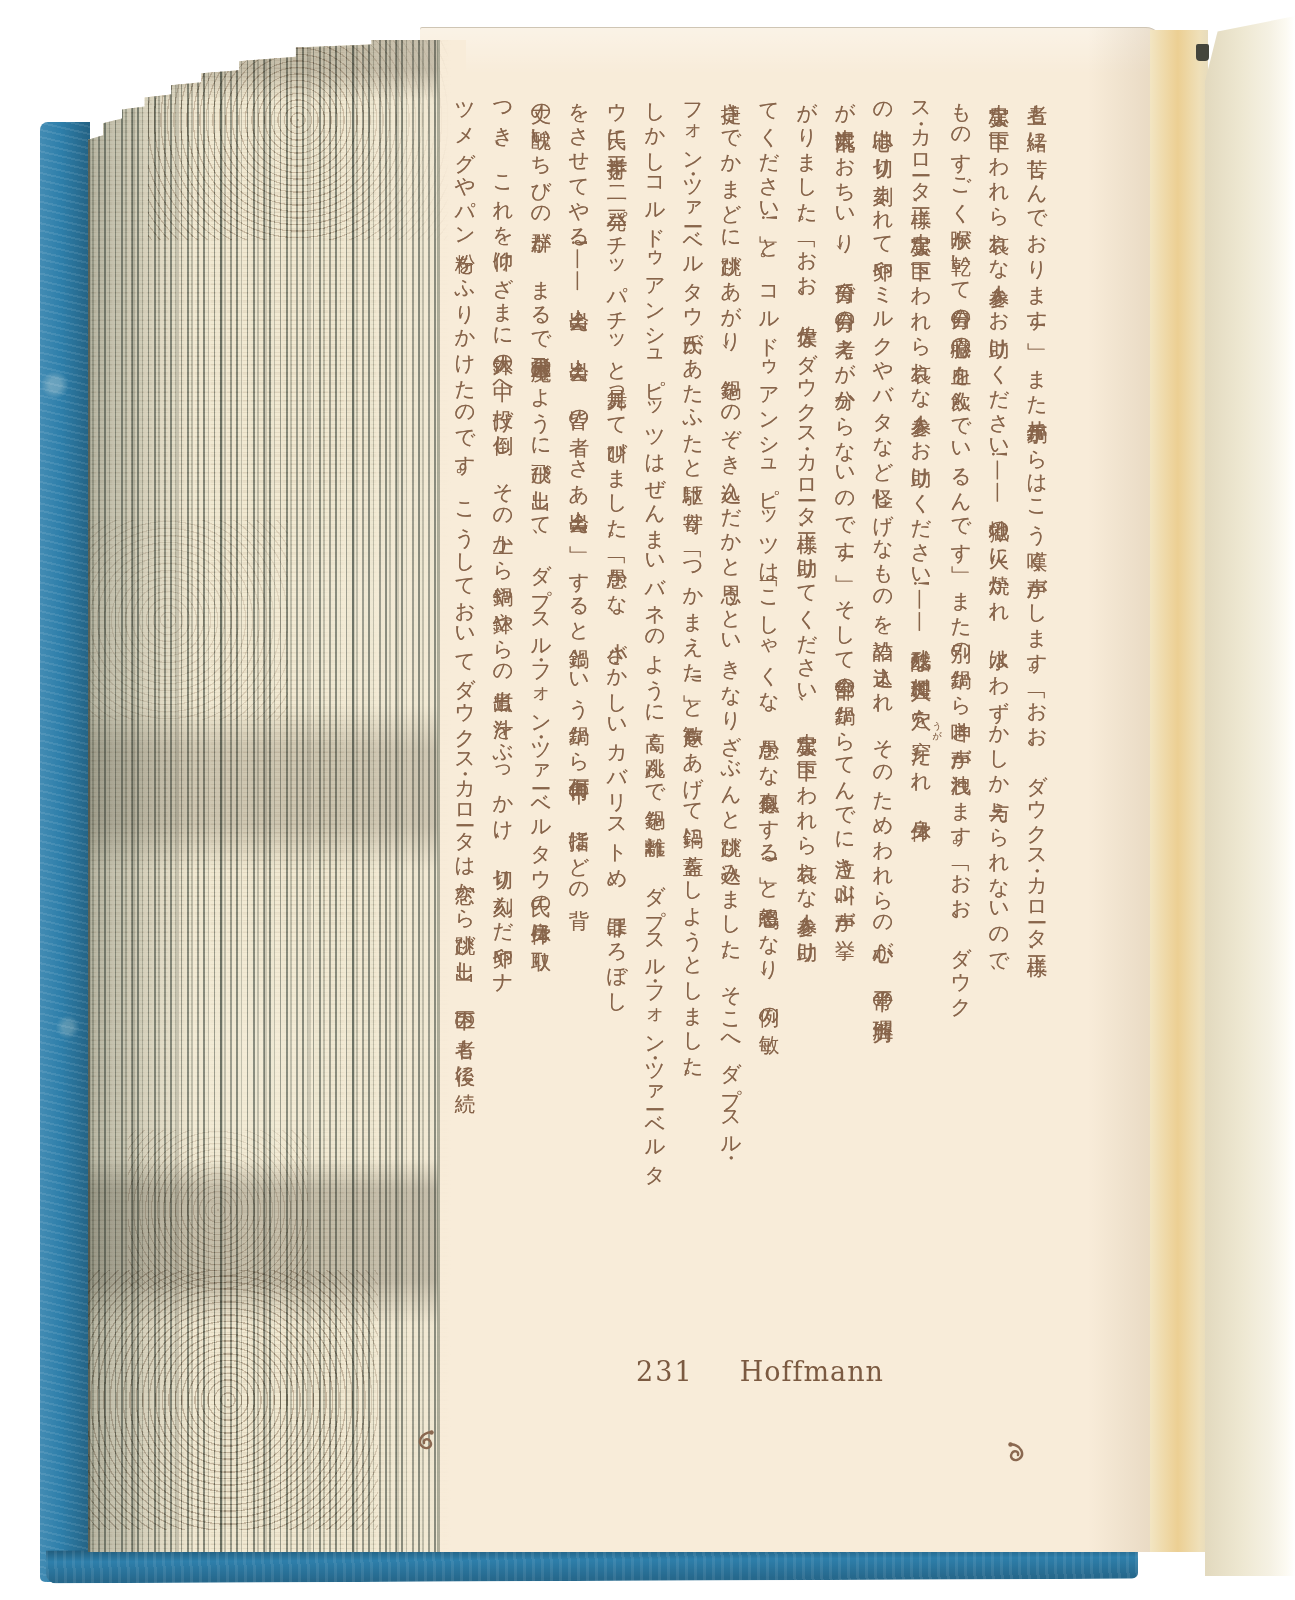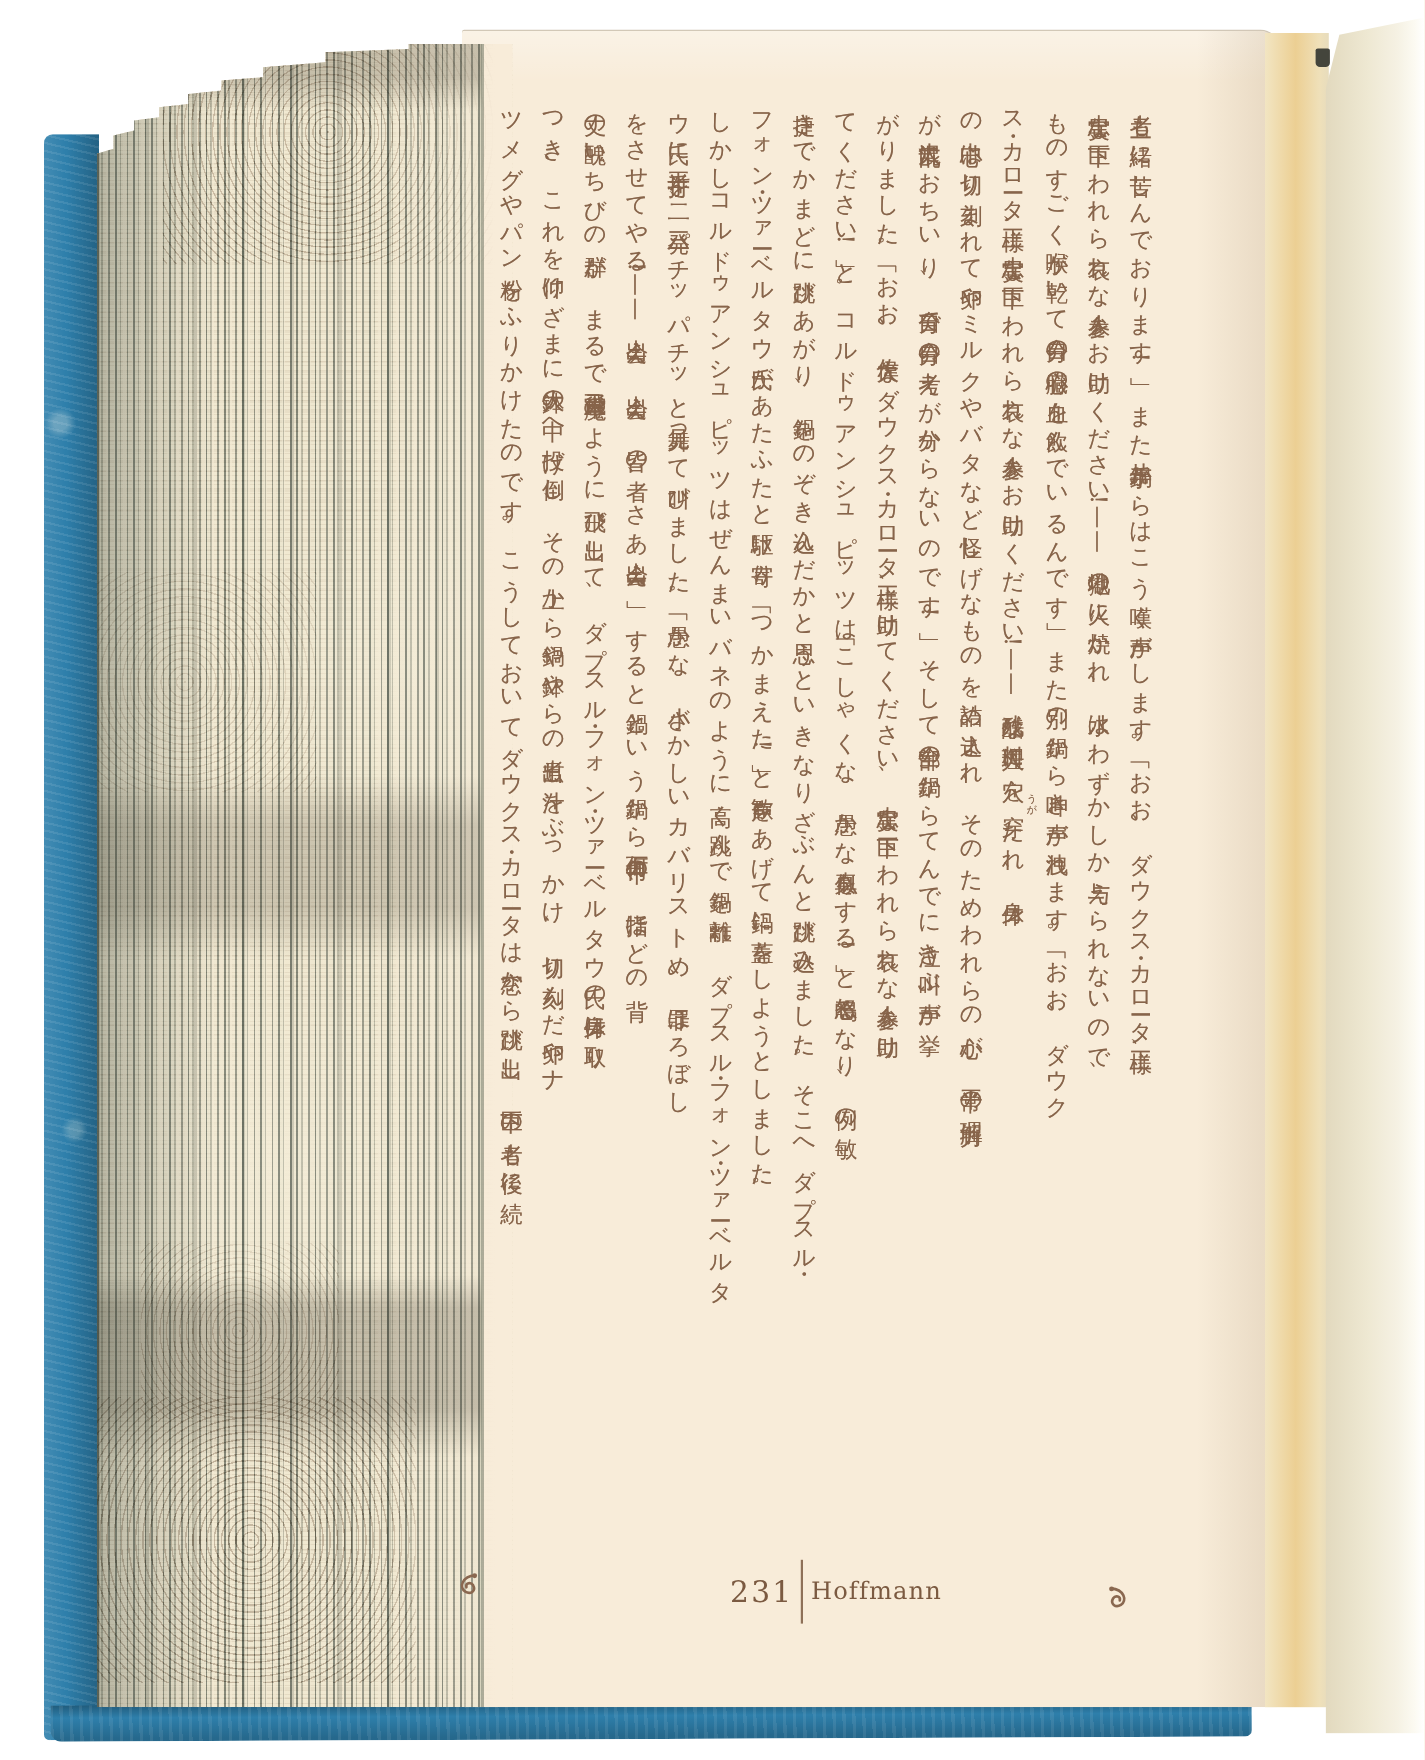--- a/index.html
+++ b/index.html
@@ -105,27 +105,27 @@
     writing-mode:vertical-rl;
     color:var(--ink,#87644a);
     font-size:20.5px;letter-spacing:1.7px;line-height:38px;
     text-shadow:0 0 .4px rgba(135,100,74,.55);
   }
   .tcol{white-space:nowrap;}
   ruby rt{font-size:9px;letter-spacing:0;color:var(--ink,#87644a);}
 
   
   .footer{
-    position:absolute;left:640px;top:1414px;width:240px;height:66px;
-    display:flex;align-items:center;justify-content:center;gap:7px;
+    position:absolute;left:640px;top:1338px;width:240px;height:66px;
+    display:flex;align-items:center;justify-content:center;gap:23px;
     color:var(--foot,#7b5a41);
   }
   .page-number{font-size:27px;letter-spacing:2px;}
   .footer-rule{width:2px;height:58px;background:var(--foot,#7b5a41);opacity:.85;}
-  .running-title{font-size:22px;letter-spacing:1px;}
+  .running-title{font-size:27px;letter-spacing:1px;}
 
   .fleuron{position:absolute;width:26px;height:34px;color:var(--sep,#8a6850);}
   .fleuron.left{left:412px;top:1426px;}
   .fleuron.right{left:1004px;top:1438px;transform:scale(-1,1);}
   .fleuron svg{width:100%;height:100%;}
 </style>
 </head>
 <body style="--page: #f8ecd9; --page-edge: #f4ead3; --blue: #2e7fab; --ink: #87644a; --foot: #7b5a41; --sep: #8a6850; --gutter: #eccf93;">
 
 <div class="scene">

